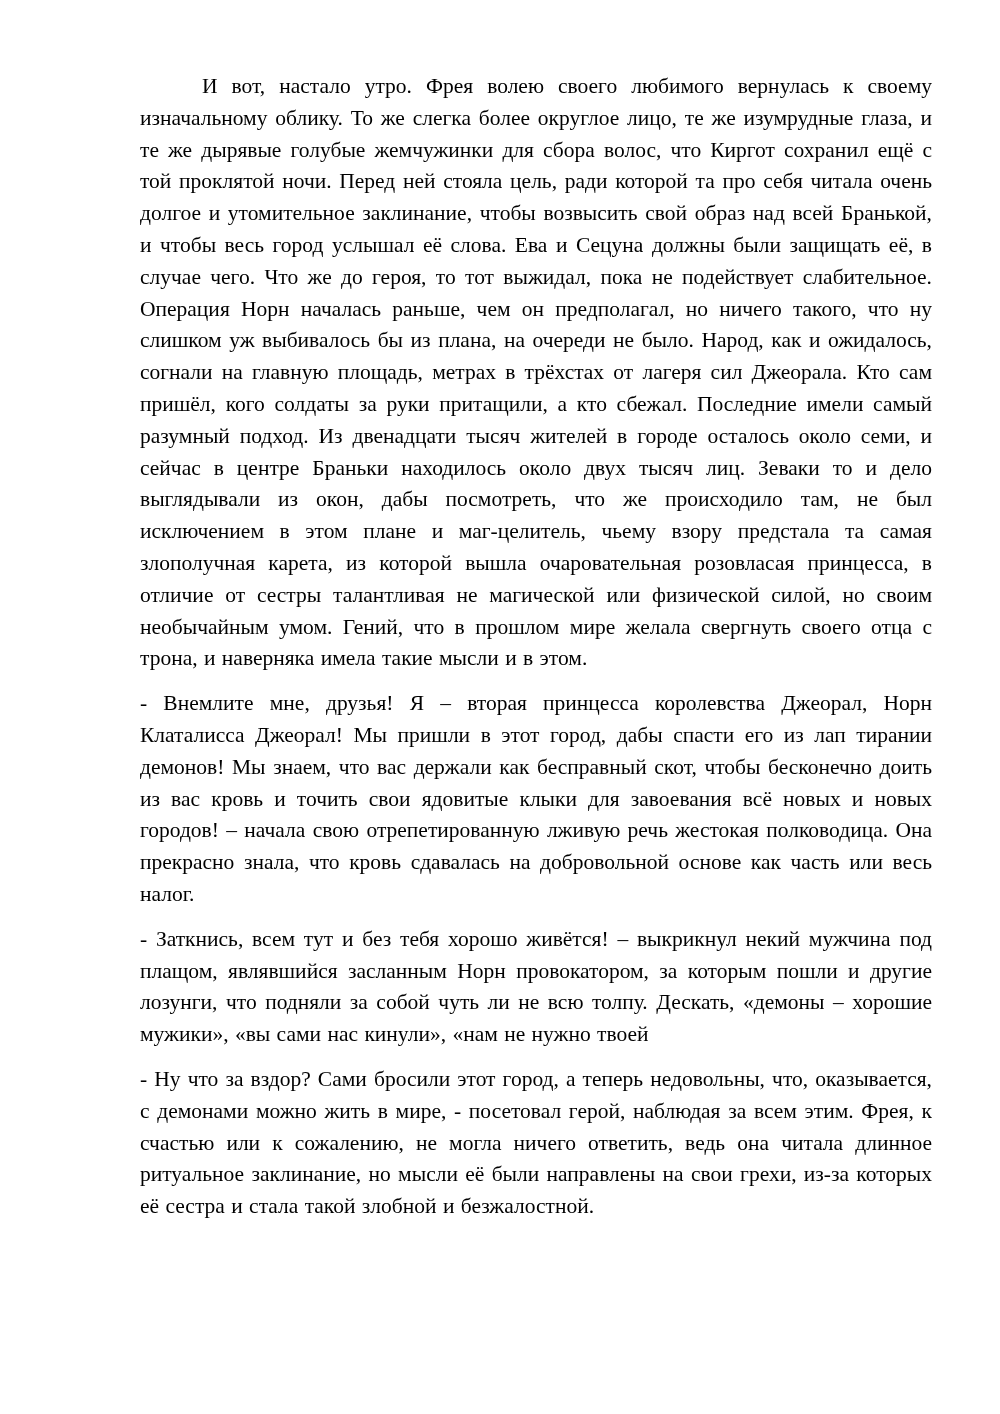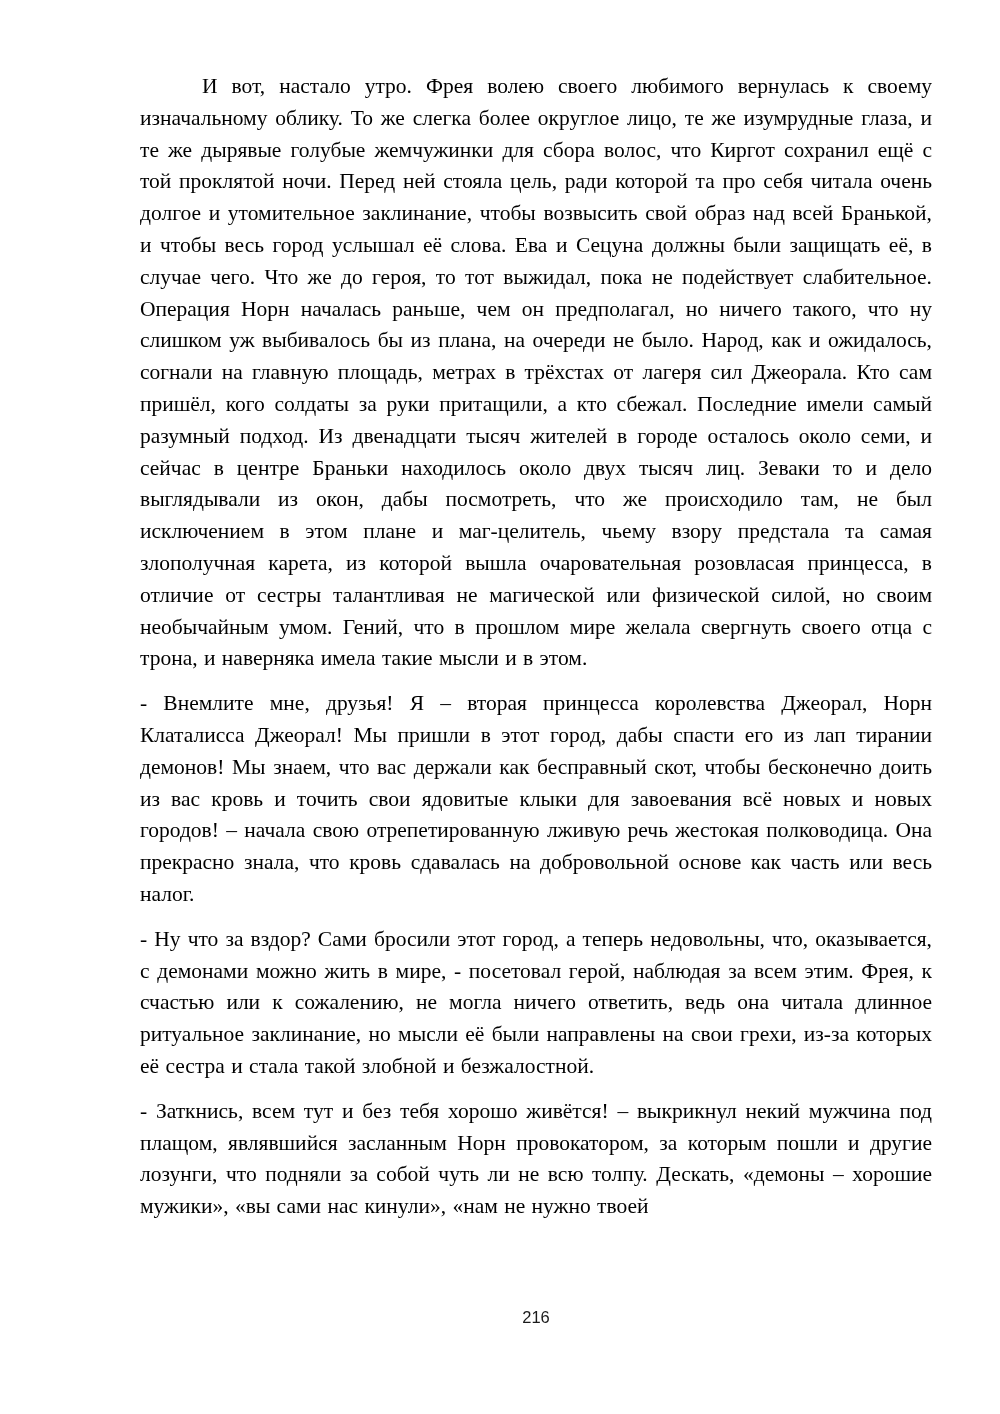--- a/index.html
+++ b/index.html
@@ -45,19 +45,16 @@
     color: #1a1a1a;
   }
 </style>
 </head>
 <body>
 
 <div class="page">
   <div class="text-block">
     <p class="para indent">И вот, настало утро. Фрея волею своего любимого вернулась к своему изначальному облику. То же слегка более округлое лицо, те же изумрудные глаза, и те же дырявые голубые жемчужинки для сбора волос, что Киргот сохранил ещё с той проклятой ночи. Перед ней стояла цель, ради которой та про себя читала очень долгое и утомительное заклинание, чтобы возвысить свой образ над всей Бранькой, и чтобы весь город услышал её слова. Ева и Сецуна должны были защищать её, в случае чего. Что же до героя, то тот выжидал, пока не подействует слабительное. Операция Норн началась раньше, чем он предполагал, но ничего такого, что ну слишком уж выбивалось бы из плана, на очереди не было. Народ, как и ожидалось, согнали на главную площадь, метрах в трёхстах от лагеря сил Джеорала. Кто сам пришёл, кого солдаты за руки притащили, а кто сбежал. Последние имели самый разумный подход. Из двенадцати тысяч жителей в городе осталось около семи, и сейчас в центре Браньки находилось около двух тысяч лиц. Зеваки то и дело выглядывали из окон, дабы посмотреть, что же происходило там, не был исключением в этом плане и маг-целитель, чьему взору предстала та самая злополучная карета, из которой вышла очаровательная розовласая принцесса, в отличие от сестры талантливая не магической или физической силой, но своим необычайным умом. Гений, что в прошлом мире желала свергнуть своего отца с трона, и наверняка имела такие мысли и в этом.</p>
     <p class="para">- Внемлите мне, друзья! Я – вторая принцесса королевства Джеорал, Норн Клаталисса Джеорал! Мы пришли в этот город, дабы спасти его из лап тирании демонов! Мы знаем, что вас держали как бесправный скот, чтобы бесконечно доить из вас кровь и точить свои ядовитые клыки для завоевания всё новых и новых городов! – начала свою отрепетированную лживую речь жестокая полководица. Она прекрасно знала, что кровь сдавалась на добровольной основе как часть или весь налог.</p>
+    <p class="para">- Заткнись, всем тут и без тебя хорошо живётся! – выкрикнул некий мужчина под плащом, являвшийся засланным Норн провокатором, за которым пошли и другие лозунги, что подняли за собой чуть ли не всю толпу. Дескать, «демоны – хорошие мужики», «вы сами нас кинули», «нам не нужно твоей</p>
     <p class="para">- Ну что за вздор? Сами бросили этот город, а теперь недовольны, что, оказывается, с демонами можно жить в мире, - посетовал герой, наблюдая за всем этим. Фрея, к счастью или к сожалению, не могла ничего ответить, ведь она читала длинное ритуальное заклинание, но мысли её были направлены на свои грехи, из-за которых её сестра и стала такой злобной и безжалостной.</p>
-    <p class="para">- Заткнись, всем тут и без тебя хорошо живётся! – выкрикнул некий мужчина под плащом, являвшийся засланным Норн провокатором, за которым пошли и другие лозунги, что подняли за собой чуть ли не всю толпу. Дескать, «демоны – хорошие мужики», «вы сами нас кинули», «нам не нужно твоей</p>
-  </div>
-  <div class="page-footer">
-    <span class="page-number">216</span>
   </div>
 </div>
 
 </body></html>

